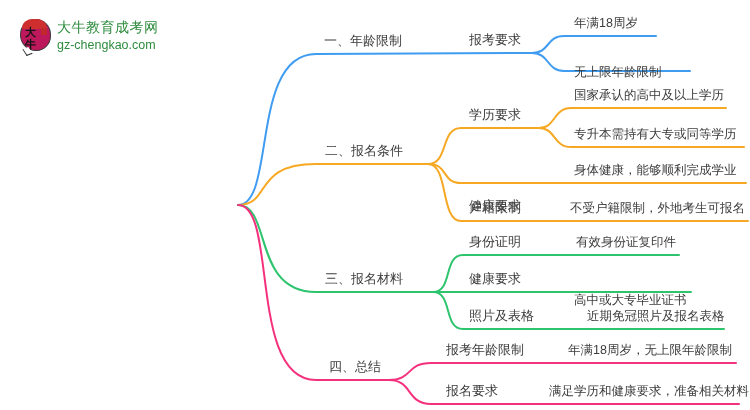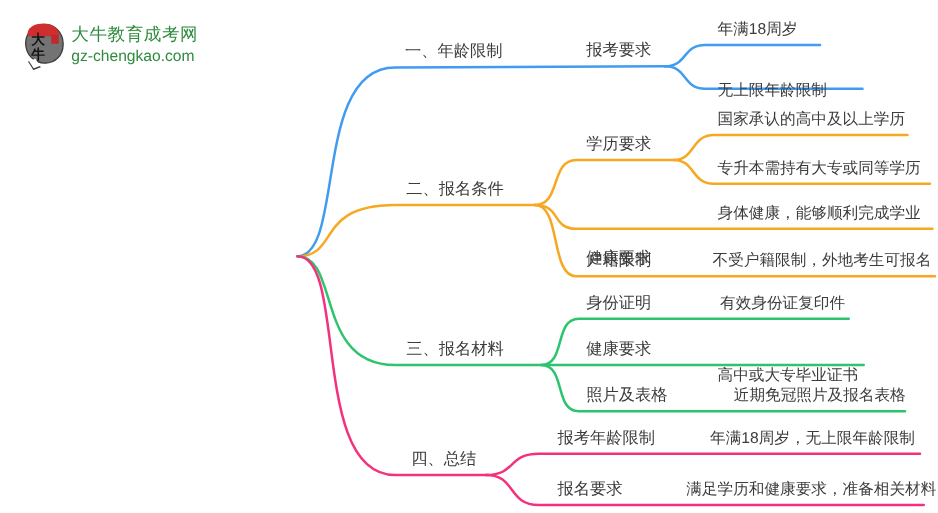--- a/index.html
+++ b/index.html
@@ -9,21 +9,21 @@
   }
   .connectors{position:absolute;left:0;top:0;width:750px;height:410px;}
   .connectors path{fill:none;stroke-width:2;stroke-linecap:round;}
   .node{position:absolute;white-space:nowrap;color:#3c3c3c;line-height:1.15;}
   .branch-label{font-size:13px;}
   .key{font-size:13px;}
   .leaf{font-size:12.5px;}
   .root-title{position:absolute;left:9px;top:197px;font-size:13px;font-weight:600;color:#2e2e2e;white-space:nowrap;}
   
   .logo{position:absolute;left:20px;top:19px;display:flex;align-items:flex-start;gap:6px;cursor:pointer;}
-  .badge{position:relative;width:31px;height:32px;background:#737373;border:1.5px solid #3a3a3a;border-radius:50% 50% 48% 52%;box-sizing:border-box;}
+  .badge{position:relative;width:31px;height:32px;background:#be185d;border:1.5px solid #3a3a3a;border-radius:50% 50% 48% 52%;box-sizing:border-box;}
   .badge-arc{position:absolute;top:-1px;left:1px;width:25px;height:10px;background:#cf2e2e;border-radius:13px 13px 2px 2px / 10px 10px 2px 2px;}
   .badge-text{position:absolute;left:4px;top:7px;width:13px;font-size:11px;font-weight:700;color:#141414;line-height:1.05;word-break:break-all;}
   .badge-seal{position:absolute;right:3px;top:8px;width:6px;height:7px;background:#c1272d;}
   .badge-tail{position:absolute;left:3px;bottom:-5px;width:6px;height:6px;background:#fff;border-left:1.5px solid #3a3a3a;border-bottom:1.5px solid #3a3a3a;transform:skewX(18deg) rotate(-18deg);}
   .logo-text{display:flex;flex-direction:column;}
   .site-name{font-size:14px;font-weight:400;color:#2e8b3e;letter-spacing:0.5px;}
   .site-url{font-size:12.5px;font-weight:400;color:#2e8b3e;margin-top:1px;}
 </style>
 </head>
 <body>

